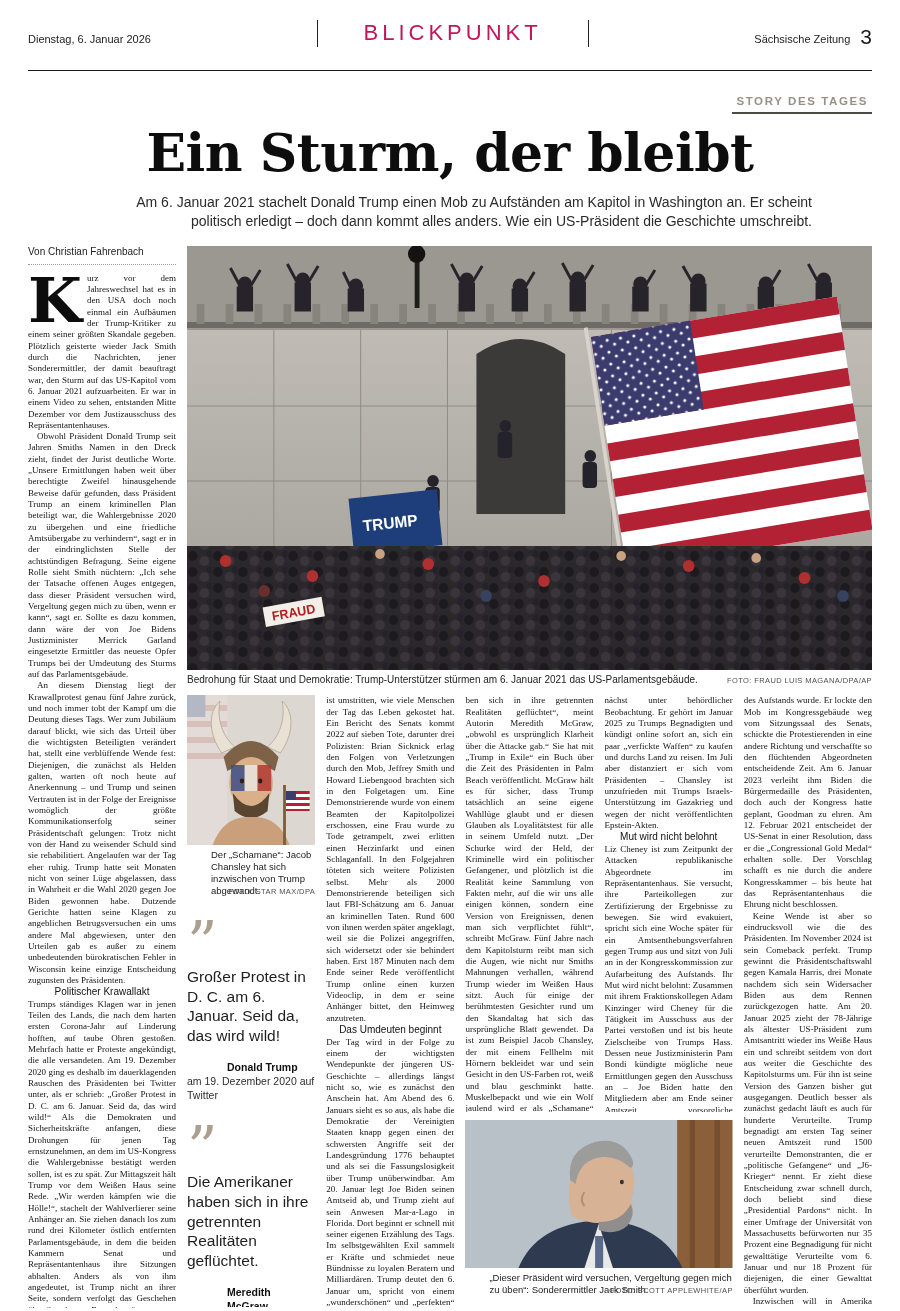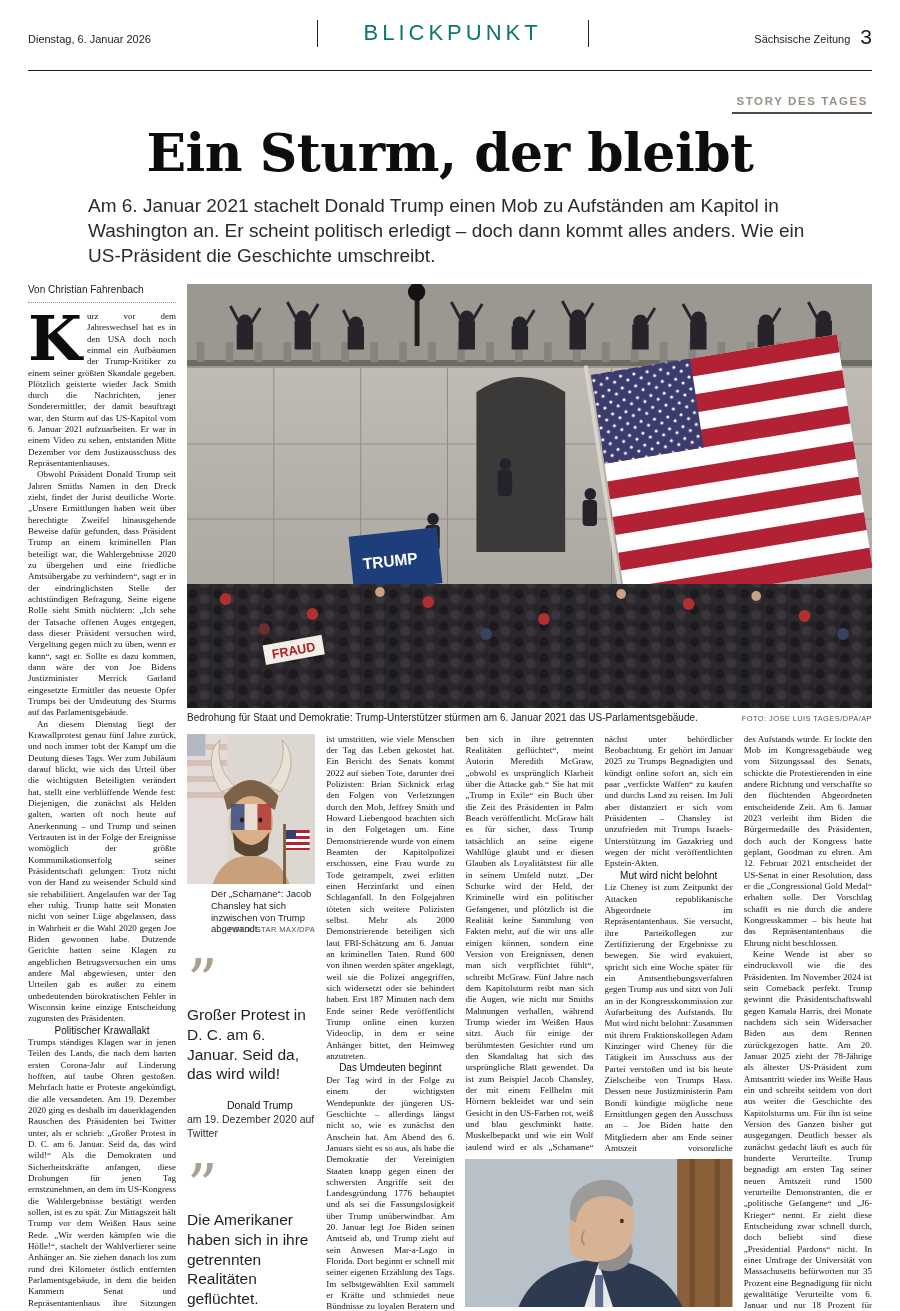--- a/index.html
+++ b/index.html
@@ -3,30 +3,30 @@
 <meta charset="utf-8">
 <style>
   * { box-sizing: border-box; }
   html,body { margin:0; padding:0; background:#e9e9e9; }
   body { font-family:"Liberation Sans", sans-serif; color:#1a1a1a; }
   .page { width:900px; height:1311px; background:#fff; margin:0 auto; padding:20px 28px 0; overflow:hidden; position:relative; }
 
   
   .masthead { display:flex; justify-content:space-between; align-items:flex-end; border-bottom:1.5px solid #1a1a1a; padding-bottom:23px; }
   .m-date { font-size:11px; color:#222; padding-bottom:2px; }
-  .m-section { font-size:22px; letter-spacing:4px; font-weight:500; color:#0f766e; padding:0 46px 1px; border-left:1px solid #222; border-right:1px solid #222; }
+  .m-section { font-size:22px; letter-spacing:4px; font-weight:500; color:#be185d; padding:0 46px 1px; border-left:1px solid #222; border-right:1px solid #222; }
   .m-right { display:flex; align-items:flex-end; gap:10px; padding-bottom:2px; }
   .m-paper { font-size:11px; color:#222; }
   .m-page { font-size:21px; line-height:0.75; font-weight:400; }
 
   
   .kicker-wrap { text-align:right; margin-top:20px; }
   .kicker { display:inline-block; font-size:11.5px; font-weight:bold; letter-spacing:1.6px; color:#9a9186; border-bottom:2px solid #4e4b47; padding:0 4px 5px; }
   h1.headline { text-align:center; font-family:"DejaVu Serif", serif; font-weight:bold; font-size:52px; line-height:1.02; margin:12px 0 14px; color:#0d0d0d; letter-spacing:-0.5px; }
-  .standfirst { text-align:left; font-size:19px; line-height:1.32; color:#2b2b2b; max-width:724px; margin:5px auto 16px; }
+  .standfirst { text-align:right; font-size:14px; line-height:1.32; color:#2b2b2b; max-width:724px; margin:5px auto 16px; }
 
   
   .main { display:grid; grid-template-columns:148px 1fr; column-gap:11px; height:1062px; overflow:hidden; }
 
   .artcol { font-family:"Liberation Serif", serif; font-size:9px; line-height:1.26; text-align:justify; overflow:hidden; color:#141414; }
   .artcol p { margin:0; text-indent:9px; }
   .artcol p.first { text-indent:0; }
   .byline { font-family:"Liberation Sans", sans-serif; font-size:10px; color:#222; padding-bottom:5px; border-bottom:1px dotted #9a9a9a; margin-bottom:8px; }
   .dropcap { float:left; font-family:"DejaVu Serif", serif; font-weight:bold; font-size:62px; line-height:0.8; padding:3px 5px 0 0; color:#0d0d0d; }
   .subhead { font-family:"Liberation Sans", sans-serif; font-weight:normal; font-size:10px; text-align:center; text-indent:0 !important; margin:9px 0 4px; color:#111; }
@@ -48,21 +48,21 @@
   .colE { grid-column:5; grid-row:1/3; }
 
   .schamanefig svg { display:block; width:100%; height:150px; }
   .smallcap { position:relative; padding-top:4px; font-size:9.5px; line-height:1.25; color:#222; }
   .smallcap .credit { position:absolute; right:0; bottom:1px; }
   .smallcap .captext { display:block; padding-right:0;margin-left:24px; }
 
   .pullquote { margin-top:30px; }
   .pq-mark { font-family:"DejaVu Serif", serif; font-size:60px; line-height:0.55; color:#aba08f; display:block; height:28px; }
   .pq-text { font-size:15.5px; line-height:1.27; color:#1f1f1f; margin-top:12px; }
-  .pq-author { font-weight:normal; font-size:10.5px; color:#111; margin-top:14px; line-height:1.35;padding-left:40px; }
+  .pq-author { font-weight:bold; font-size:10.5px; color:#111; margin-top:14px; line-height:1.35;padding-left:40px; }
   .pq-source { font-size:10.5px; color:#2e2e2e; line-height:1.35; }
 
   .smithfig svg { display:block; width:100%; height:148px; }
 </style>
 </head>
 <body>
 
 <div class="page">
 
   <div class="masthead">
@@ -243,21 +243,21 @@
               <circle cx="680" cy="350" r="6" fill="#37425f"></circle>
           </g>
 
           <g transform="rotate(-10 110 368)">
             <rect x="80" y="356" width="62" height="20" fill="#f2efe9"></rect>
             <text x="88" y="371" font-family="Liberation Sans, sans-serif" font-size="13" font-weight="bold" fill="#b02020">FRAUD</text>
           </g>
         </svg>
         <figcaption class="capline">
           <span class="caption">Bedrohung für Staat und Demokratie: Trump-Unterstützer stürmen am 6. Januar 2021 das US-Parlamentsgebäude.</span>
-          <span class="credit">FOTO: JOSE LUIS TAGES/DPA/AP</span>
+          <span class="credit">FOTO: FRAUD LUIS MAGANA/DPA/AP</span>
         </figcaption>
       </figure>
 
       <div class="lower">
 
         <div class="colA">
           <figure class="schamanefig">
             <svg viewBox="0 0 140 150" preserveAspectRatio="none">
               <rect width="140" height="150" fill="#dcd8d1"></rect>
               <g opacity="0.5">

